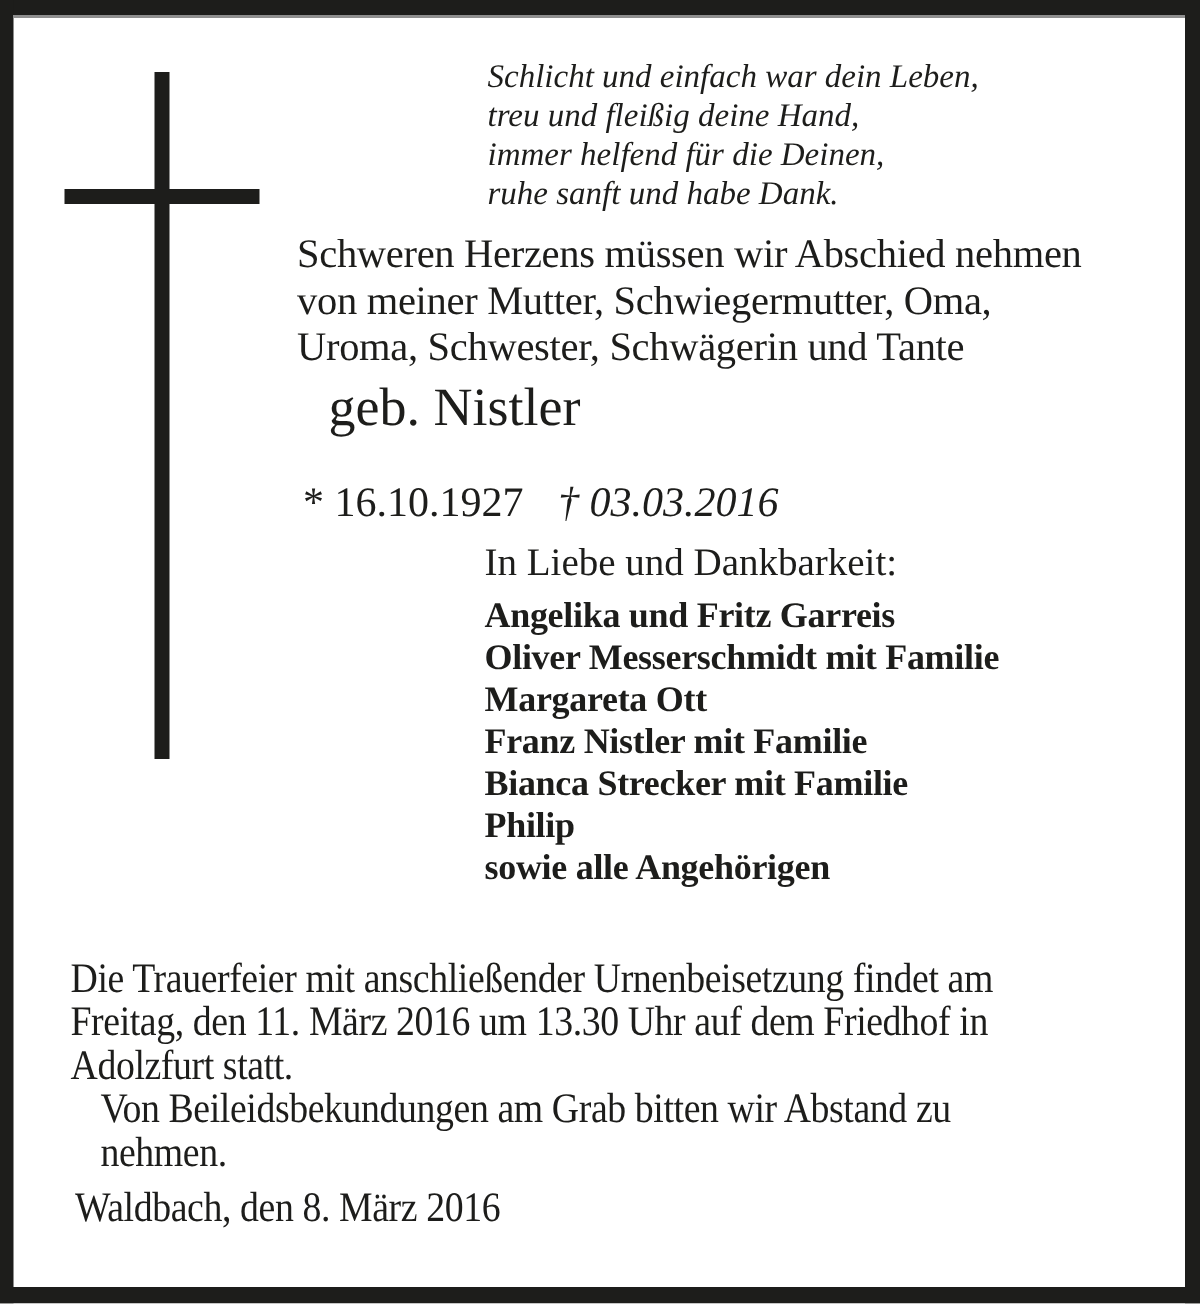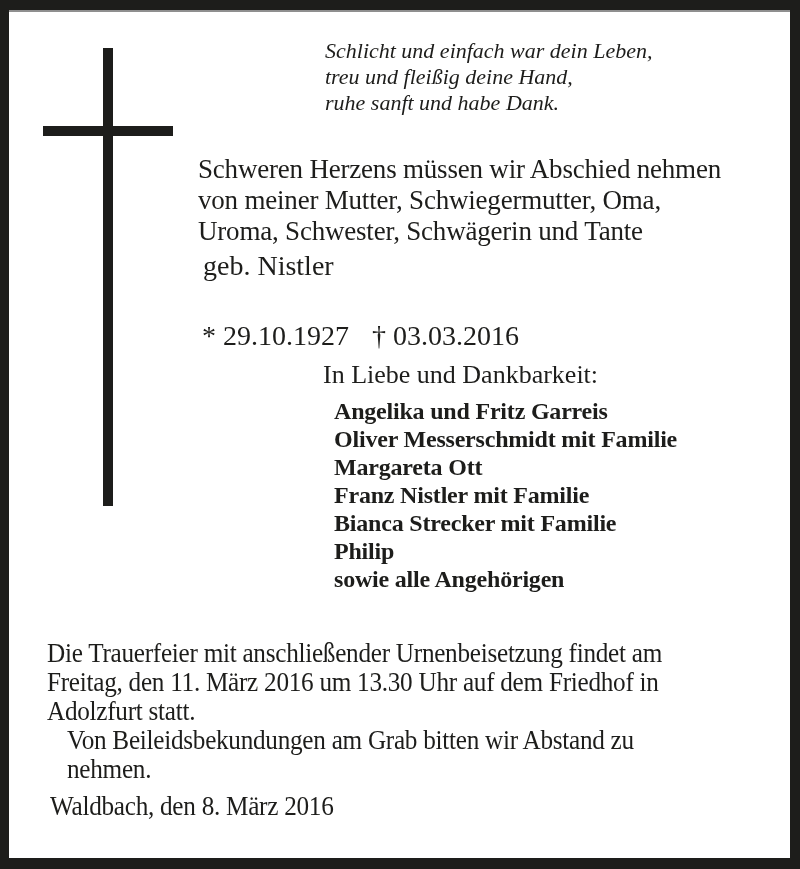--- a/index.html
+++ b/index.html
@@ -43,39 +43,39 @@
     position: absolute; left: 198px; top: 154px;
     font-size: 27px; line-height: 31px; letter-spacing: -0.2px;
   }
 
   
   .name-row {
     position: absolute; left: 202px; top: 250px;
     display: flex; align-items: baseline; white-space: nowrap;
   }
   .name-row .name { font-size: 62px; font-weight: bold; line-height: 1; letter-spacing: -1px; }
-  .name-row .maiden { font-size: 28px; margin-left: 1px; }
+  .name-row .maiden { font-size: 36px; margin-left: 17px; }
 
   
   .dates {
     position: absolute; left: 202px; top: 319px;
     font-size: 28px; line-height: 1.2; white-space: nowrap;
   }
-  .dates .death { margin-left: 16px; }
+  .dates .death { margin-left: 16px; font-style: italic; }
 
   
   .dedication {
     position: absolute; left: 323px; top: 358px;
     font-size: 26px; line-height: 34px;
   }
 
   
   .mourners {
     position: absolute; left: 323px; top: 397px;
-    font-size: 24px; font-weight: bold; line-height: 28px; letter-spacing: -0.2px; margin-left: 11px;
+    font-size: 24px; font-weight: bold; line-height: 28px; letter-spacing: -0.2px;
   }
 
   
   .funeral    { position: absolute; left: 47px; top: 638px;  font-size: 28px; line-height: 29px; }
   .condolence { position: absolute; left: 47px; top: 725px;  font-size: 28px; line-height: 29px; margin-left: 20px; }
   .closing    { position: absolute; left: 50px; top: 791px;  font-size: 28px; line-height: 29px; }
   .cond-line  { transform: scaleX(0.9); transform-origin: 0 50%; white-space: nowrap; letter-spacing: -0.3px; }
 </style>
 </head>
 <body>
@@ -89,35 +89,36 @@
   <div class="scan-line"></div>
 
   <div class="cross">
     <div class="bar v"></div>
     <div class="bar h"></div>
   </div>
 
   <div class="poem">
     <div>Schlicht und einfach war dein Leben,</div>
     <div>treu und fleißig deine Hand,</div>
+    <div>immer helfend für die Deinen,</div>
     <div>ruhe sanft und habe Dank.</div>
   </div>
 
   <div class="intro">
     <div>Schweren Herzens müssen wir Abschied nehmen</div>
     <div>von meiner Mutter, Schwiegermutter, Oma,</div>
     <div>Uroma, Schwester, Schwägerin und Tante</div>
   </div>
 
   <div class="name-row">
     <span class="maiden">geb. Nistler</span>
   </div>
 
   <div class="dates">
-    <span class="birth">* 29.10.1927</span>
+    <span class="birth">* 16.10.1927</span>
     <span class="death">† 03.03.2016</span>
   </div>
 
   <div class="dedication">In Liebe und Dankbarkeit:</div>
 
   <div class="mourners">
     <div>Angelika und Fritz Garreis</div>
     <div>Oliver Messerschmidt mit Familie</div>
     <div>Margareta Ott</div>
     <div>Franz Nistler mit Familie</div>

